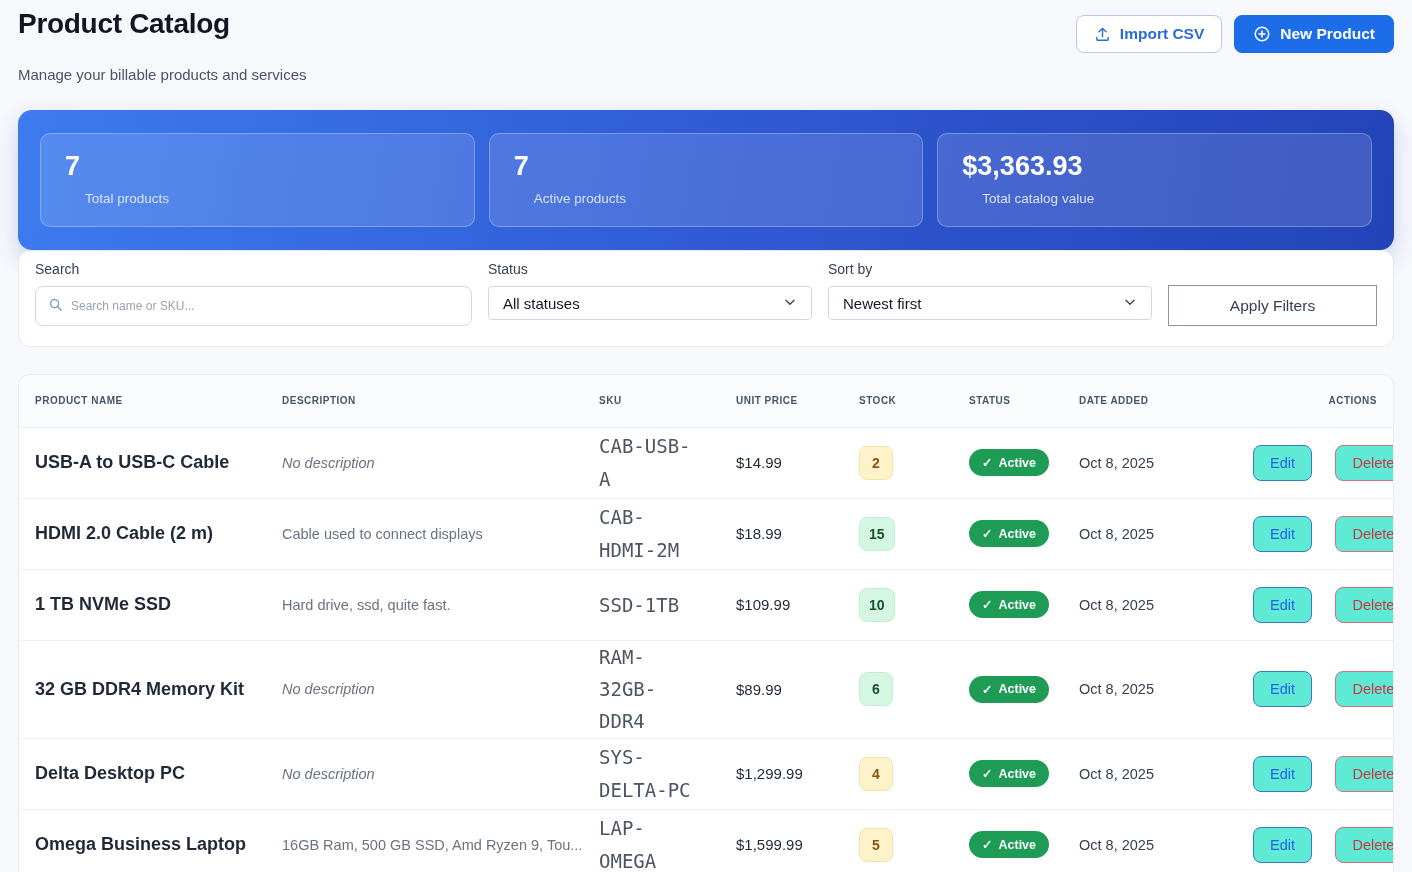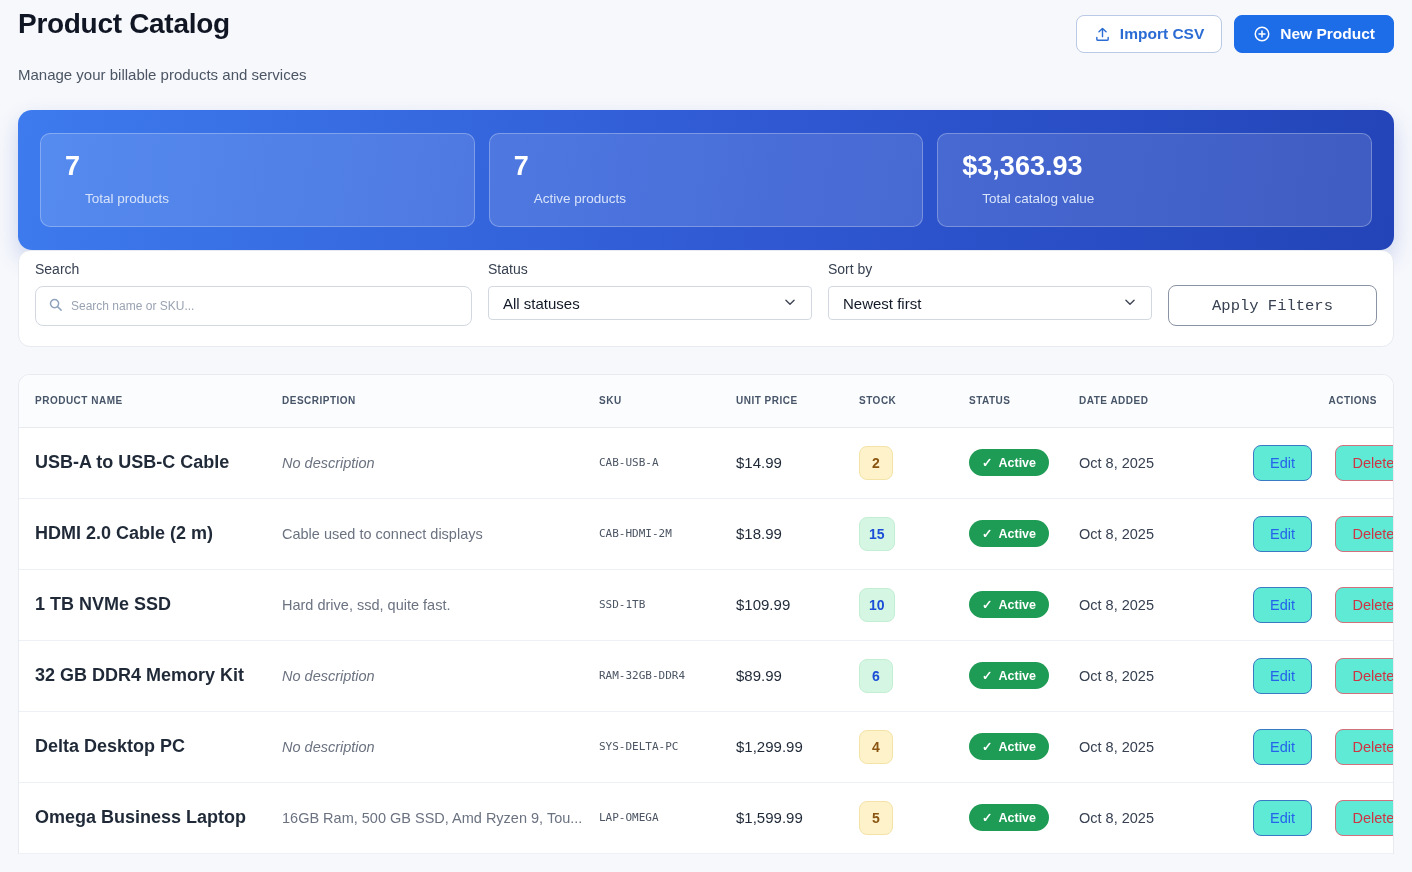--- a/index.html
+++ b/index.html
@@ -31,41 +31,41 @@
   
   .filter-card { background:#fff; border:1px solid #e7eaf0; border-radius:12px;
     padding:10px 16px 20px; display:grid; grid-template-columns:437px 324px 324px 1fr; gap:16px; }
   .filter-label { display:block; font-size:14px; color:#374151; margin-bottom:9px; }
   .search-box { display:flex; align-items:center; gap:8px; border:1px solid #d3d8e0; border-radius:8px;
     height:40px; padding:0 12px; background:#fff; }
   .search-box input { border:none; outline:none; font-family:inherit; font-size:12px; flex:1; color:#1f2937; }
   .search-box input::placeholder { color:#9aa3b2; }
   .select { display:flex; align-items:center; justify-content:space-between; border:1px solid #d3d8e0;
     border-radius:4px; height:34px; padding:0 14px; font-size:15px; color:#111827; background:#fff; cursor:pointer; }
-  .btn-apply { align-self:end; height:41px; background:#fff; border:1px solid #8a93a3; border-radius:8px;
-    font-size:15.5px; color:#374151; cursor:pointer; font-family:Liberation Mono, monospace; }
+  .btn-apply { align-self:end; height:41px; background:#fff; border:1px solid #8a93a3; border-radius:0;
+    font-size:15.5px; color:#374151; cursor:pointer; font-family:Liberation Sans, sans-serif; }
 
   
   .table-card { margin-top:27px; background:#fff; border:1px solid #e7eaf0; border-bottom:none;
     border-radius:12px 12px 0 0; overflow:hidden; }
   table { width:100%; border-collapse:collapse; table-layout:fixed; }
   thead th { height:52px; text-align:left; font-size:10px; font-weight:700; color:#475569;
     letter-spacing:.5px; padding-left:16px; background:#fbfcfd; border-bottom:1px solid #e8ecf1; }
   thead th.col-actions { text-align:right; padding-right:16px; }
   tbody td { height:71px; border-bottom:1px solid #edf0f4; padding-left:16px; vertical-align:middle; }
   .c-name { font-weight:700; font-size:18px; color:#1f2937; }
   .c-desc { color:#6b7280; font-size:14.5px; white-space:nowrap; overflow:hidden; text-overflow:ellipsis; }
   .c-desc.empty { font-style:italic; }
-  .sku-text { font-family:"DejaVu Sans Mono","Liberation Mono",monospace; font-size:11px; color:#4b5563;
+  .sku-text { font-family:"DejaVu Sans Mono","Liberation Mono",monospace; font-size:19px; color:#4b5563;
     display:inline-block; max-width:100px; line-height:1.7; vertical-align:middle; }
   .c-price { font-size:15px; color:#1f2937;margin-top:40px; }
   .stock-badge { display:inline-block; min-width:34px; text-align:center; padding:8px 9px;
     border-radius:8px; font-size:14px; font-weight:700; }
   .stock-low { background:#fdf2ca; border:1px solid #f3e3a6; color:#8a5512; }
-  .stock-ok  { background:#d5f6e2; border:1px solid #c2efd4; color:#1d4ed8; }
+  .stock-ok  { background:#d5f6e2; border:1px solid #c2efd4; color:#14532d; }
   .status-badge { display:inline-flex; align-items:center; gap:6px; background:#1e9b55; color:#fff;
     border-radius:999px; padding:6px 13px; font-size:12.5px; font-weight:700; }
   .c-date { font-size:14.5px; color:#374151; }
   .c-actions { text-align:right; padding-right:16px; white-space:nowrap; }
   .btn-edit, .btn-delete { background:#5eead4; border-radius:8px; padding:9px 16px; font-size:14.5px;
     cursor:pointer; margin-left:19px; font-family:inherit; font-weight:500; }
   .btn-edit { border:1px solid #3a79c3; color:#2563eb; }
   .btn-delete { border:1px solid #d2707e; color:#cf3444; }
 </style>
 </head>

